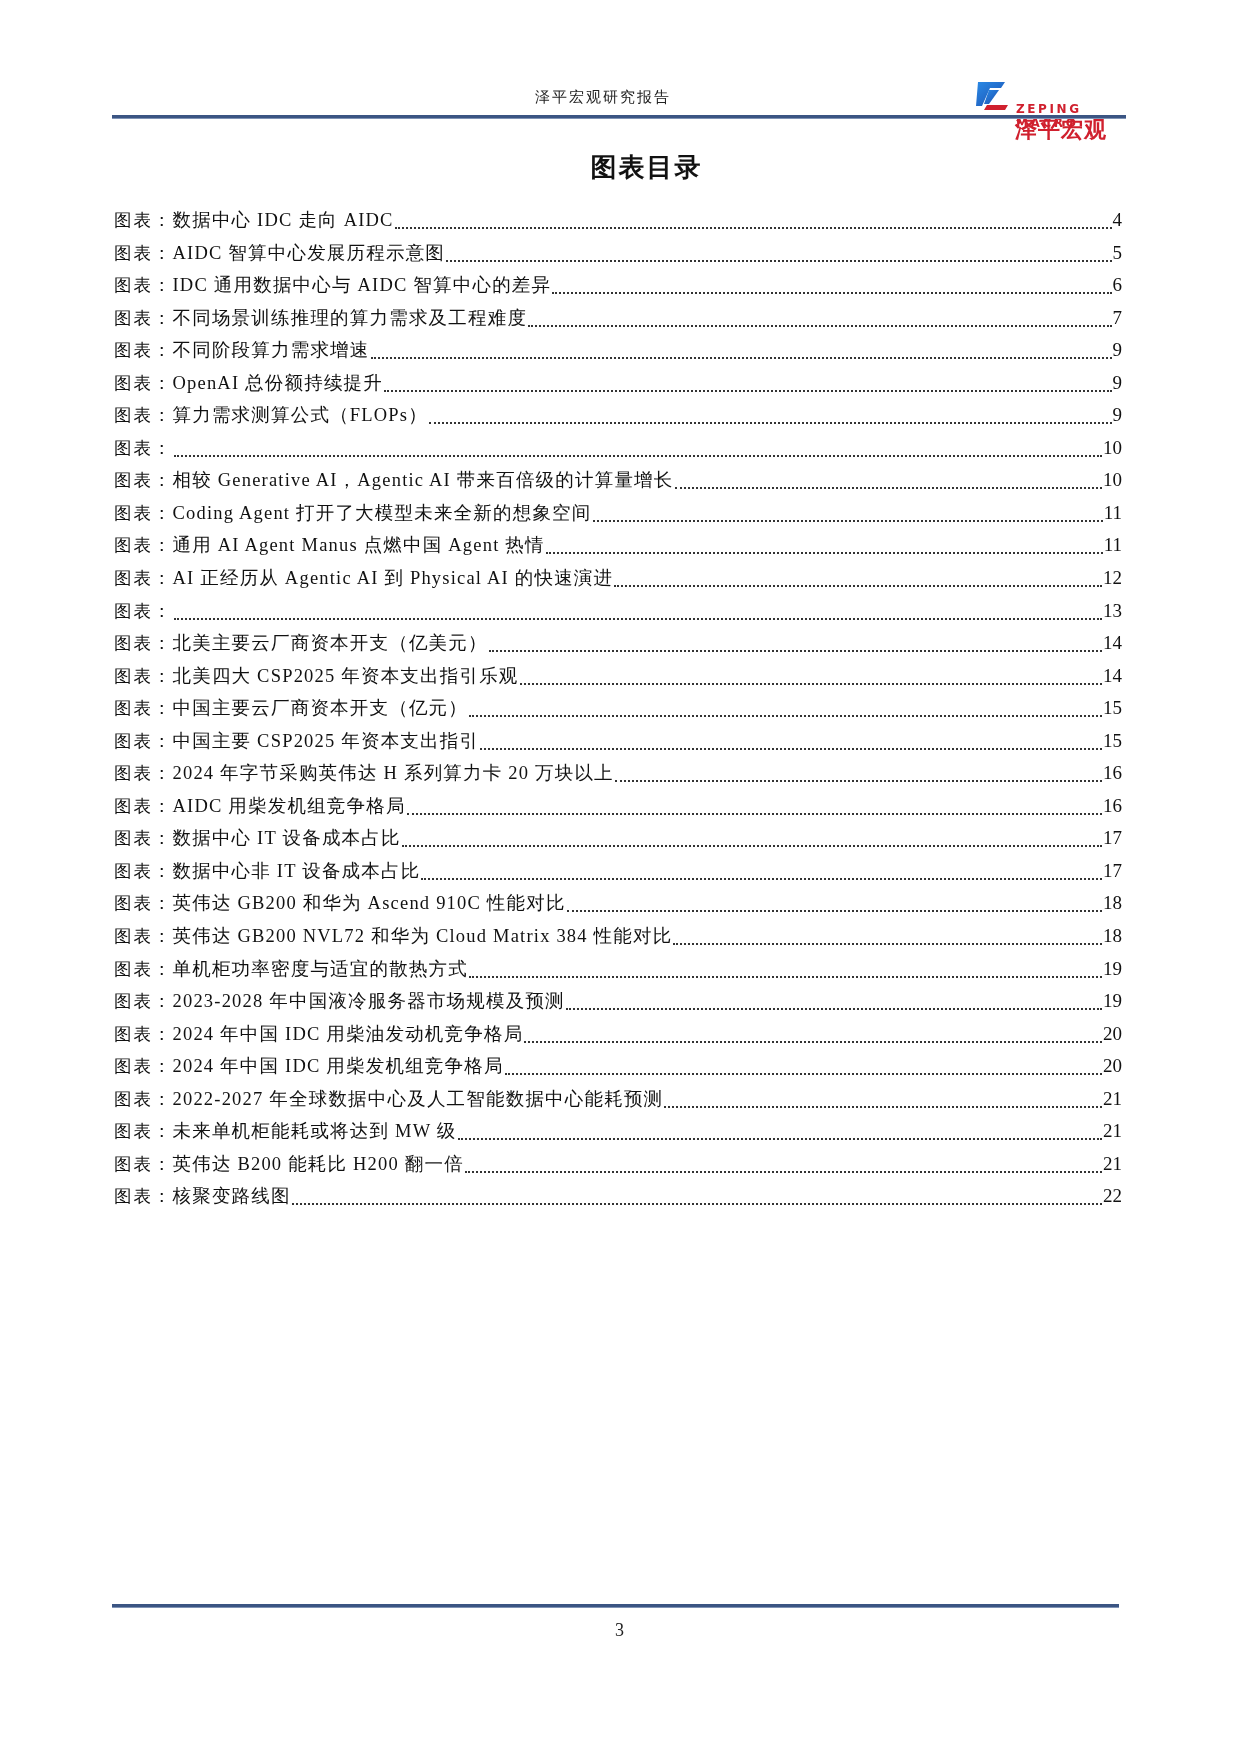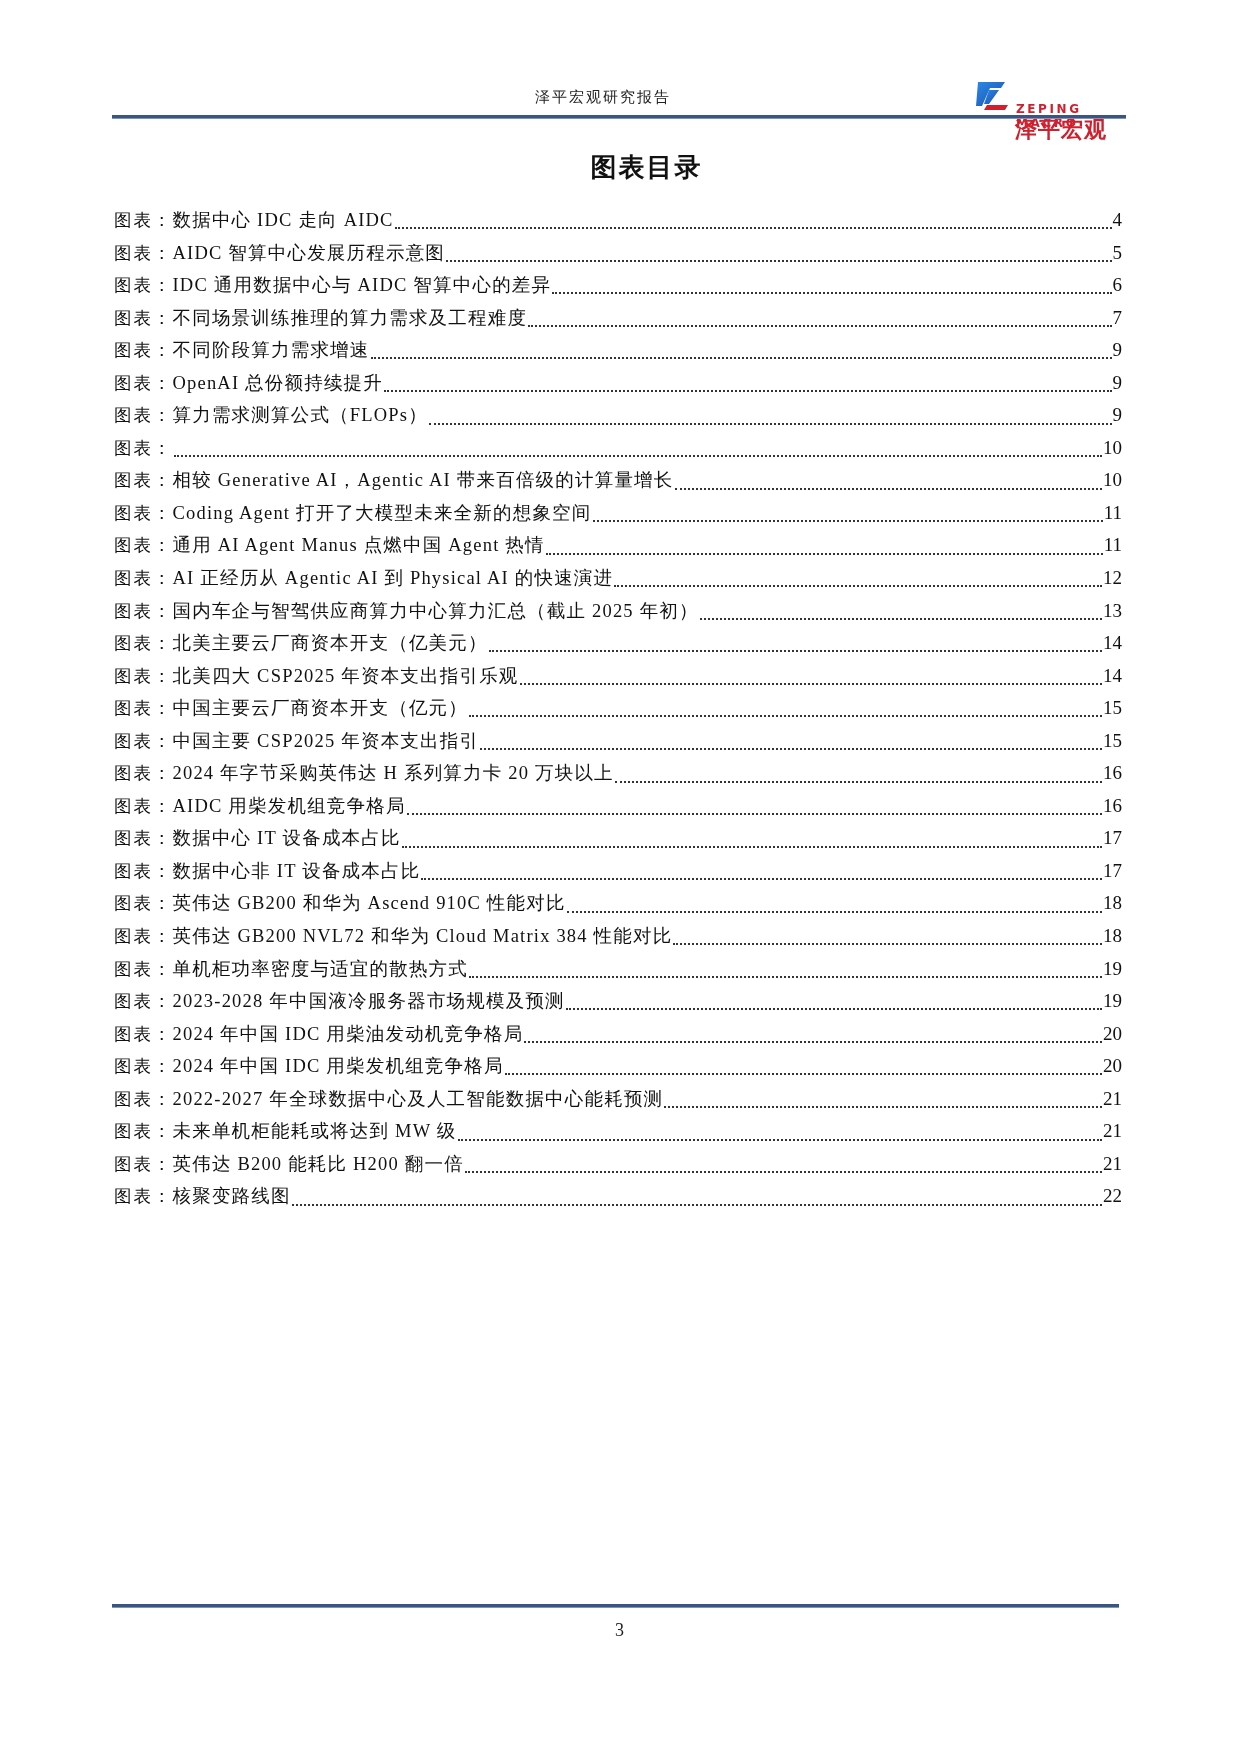--- a/index.html
+++ b/index.html
@@ -102,21 +102,21 @@
       position: absolute;
       left: 114px;
       top: 204px;
       width: 1008px;
       margin: 0;
       padding: 0;
       list-style: none;
     }
     .toc-item {
       display: flex;
-      align-items: center;
+      align-items: flex-start;
       height: 32.55px;
       font-size: 18.5px;
       line-height: 32.55px;
       white-space: nowrap;
     }
     .toc-prefix {
       flex: 0 0 auto;
       letter-spacing: 2px;
       font-family: "DejaVu Serif", "Liberation Serif", serif;
       font-size: 17.5px;
@@ -238,21 +238,20 @@
       <span class="toc-page">11</span>
     </li>
   <li class="toc-item">
       <span class="toc-prefix">图表：</span>
       <span class="toc-text">AI 正经历从 Agentic AI 到 Physical AI 的快速演进</span>
       <span class="toc-leader"></span>
       <span class="toc-page">12</span>
     </li>
   <li class="toc-item">
       <span class="toc-prefix">图表：</span>
-      <span class="toc-text">国内车企与智驾供应商算力中心算力汇总（截止 2025 年初）</span>
       <span class="toc-leader"></span>
       <span class="toc-page">13</span>
     </li>
   <li class="toc-item">
       <span class="toc-prefix">图表：</span>
       <span class="toc-text">北美主要云厂商资本开支（亿美元）</span>
       <span class="toc-leader"></span>
       <span class="toc-page">14</span>
     </li>
   <li class="toc-item">

